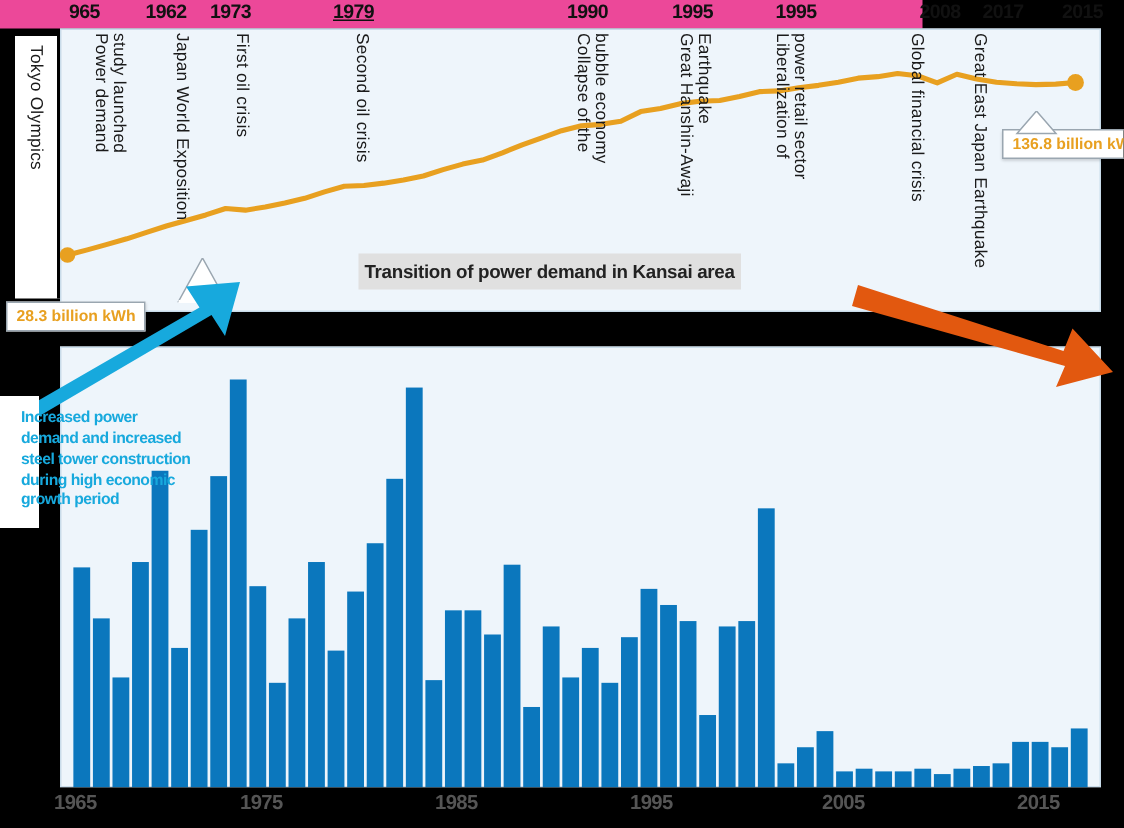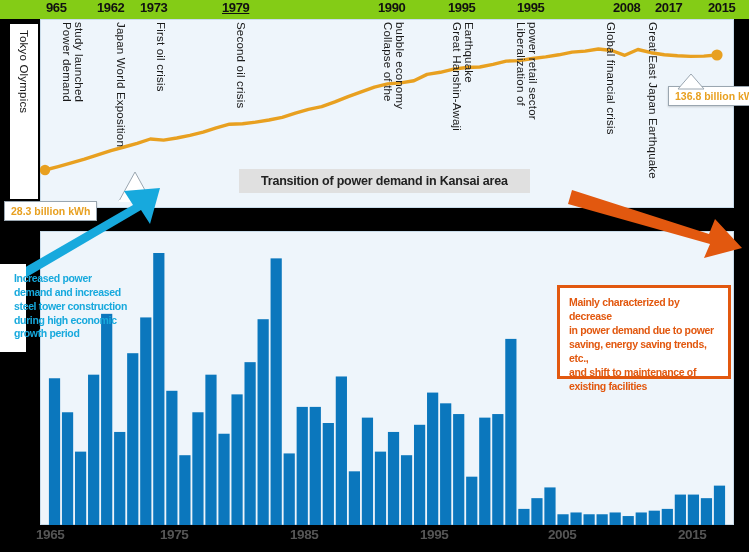--- a/index.html
+++ b/index.html
@@ -1,21 +1,21 @@
 <!DOCTYPE html>
 <html><head>
 <meta charset="utf-8">
 <style>
   html,body{margin:0;padding:0;background:#000;}
   body{width:749px;height:552px;position:relative;overflow:hidden;
        font-family:"Liberation Sans",sans-serif;}
   #root{position:absolute;inset:0;background:#000;}
 
   
-  .axis-top{position:absolute;left:0;top:0;width:749px;height:19px;background:#84cc16;}
+  .axis-top{position:absolute;left:0;top:0;width:615px;height:19px;background:#ec4899;}
   .axis-top .tick{position:absolute;top:0px;font-size:13px;font-weight:bold;color:#111;
       letter-spacing:-0.4px;white-space:nowrap;}
 
   
   .panel{position:absolute;background:#eef5fb;border:1px solid #c9dcea;box-sizing:border-box;}
   #panel-line{left:40px;top:19px;width:694px;height:189px;}
   #panel-bar{left:40px;top:231px;width:694px;height:294px;}
 
   
   .olympics-box{position:absolute;left:10px;top:24px;width:30px;height:175px;background:#fff;
@@ -34,21 +34,21 @@
 
   
   .callout{position:absolute;background:#fff;border:1px solid #9aa6b0;
       font-size:10.5px;font-weight:bold;color:#e8a020;padding:3px 6px;white-space:nowrap;
       box-shadow:0 1px 2px rgba(0,0,0,.18);}
   #callout-start{left:4px;top:201px;}
   #callout-end{left:668px;top:86px;}
 
   
   .band-title{position:absolute;background:#e0e0e0;color:#222;font-size:12.5px;font-weight:bold;
-      padding:5px 22px;white-space:nowrap;letter-spacing:-0.2px;}
+      padding:5px 4px;white-space:nowrap;letter-spacing:-0.2px;}
   #title-line{left:239px;top:169px;}
   #title-bar{left:256px;top:305px;}
 
   
   #arrow-blue,#arrow-orange{position:absolute;left:0;top:0;width:749px;height:552px;
       pointer-events:none;}
 
   
   #note-blue{position:absolute;left:-4px;top:272px;width:150px;
       font-size:10.5px;font-weight:bold;color:#17a9dd;line-height:1.32;letter-spacing:-0.35px;}
@@ -213,27 +213,20 @@
 
   <div id="note-blue">
     <div class="nb-bg"></div>
     <p>Increased power</p>
     <p>demand and increased</p>
     <p>steel tower construction</p>
     <p>during high economic</p>
     <p>growth period</p>
   </div>
 
-  <div id="note-orange">
-    <p>Mainly characterized by decrease</p>
-    <p>in power demand due to power</p>
-    <p>saving, energy saving trends, etc.,</p>
-    <p>and shift to maintenance of</p>
-    <p>existing facilities</p>
-  </div>
 
   <div class="axis-bot" id="bot-axis">
       <div class="tick" style="left: 36px;">1965</div>
       <div class="tick" style="left: 160px;">1975</div>
       <div class="tick" style="left: 290px;">1985</div>
       <div class="tick" style="left: 420px;">1995</div>
       <div class="tick" style="left: 548px;">2005</div>
       <div class="tick" style="left: 678px;">2015</div>
     </div>
 </div>

